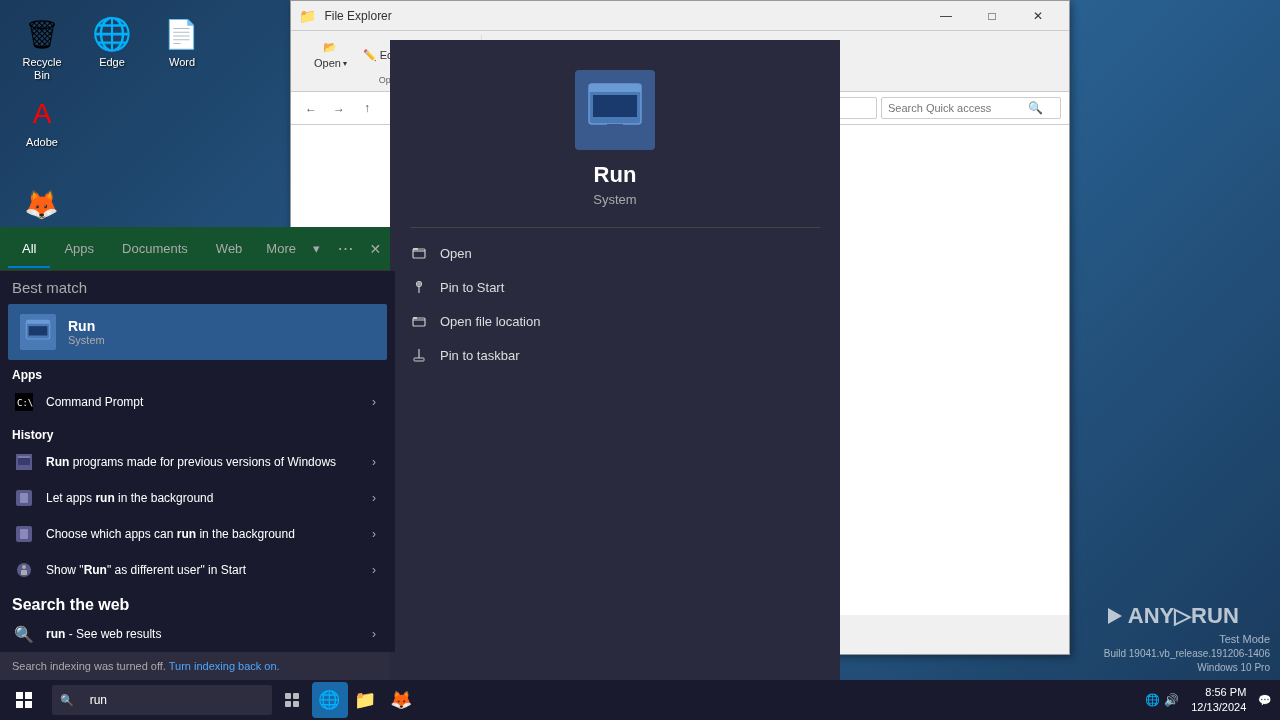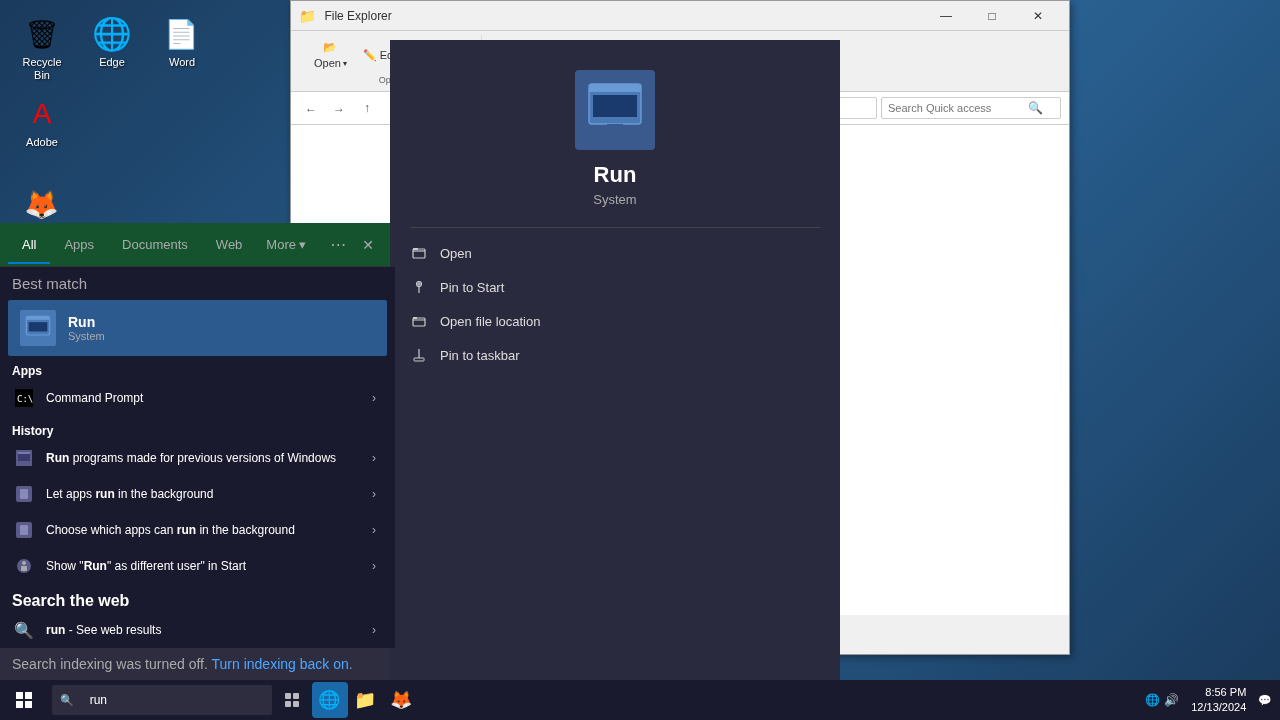--- a/index.html
+++ b/index.html
@@ -295,21 +295,21 @@
       position: absolute;
       bottom: 0;
       left: 0;
       right: 0;
       height: 2px;
       background: #0078d7;
     }
     .tab-more {
       display: flex;
       align-items: center;
-      gap: 3px;
+      gap: 17px;
       padding: 12px 10px;
       color: #aaa;
       cursor: pointer;
       font-size: 13px;
     }
     .tab-options {
       margin-left: auto;
       padding: 12px 8px;
       cursor: pointer;
       font-size: 16px;
@@ -407,21 +407,21 @@
       font-size: 16px;
       color: #fff;
       padding: 8px 12px 2px;
       font-weight: 600;
     }
 
     
     .search-bottom {
       background: #2d2d3f;
       padding: 8px 12px;
-      font-size: 14px;
+      font-size: 11px;
       color: #aaa;
     }
     .turn-on-link { color: #4da6ff; cursor: pointer; }
 
     
     .run-detail-panel {
       position: absolute;
       top: 40px;
       left: 390px;
       width: 450px;
@@ -778,20 +778,31 @@
           <svg width="14" height="14" viewBox="0 0 14 14" fill="none">
             <line x1="7" y1="1" x2="7" y2="10" stroke="#ccc" stroke-width="1.2"></line>
             <rect x="2" y="10" width="10" height="3" rx="0.5" fill="none" stroke="#ccc" stroke-width="1"></rect>
           </svg>
         </div>
         <span>Pin to taskbar</span>
       </div>
     </div>
   </div>
 
+  <div class="anyrun-watermark">
+    <div class="anyrun-logo">
+      <svg width="20" height="20" viewBox="0 0 20 20" fill="none">
+        <polygon points="4,2 18,10 4,18" fill="rgba(255,255,255,0.7)"></polygon>
+      </svg>
+      <span>ANY▷RUN</span>
+    </div>
+    <div>Test Mode</div>
+    <div style="font-size:10px;">Build 19041.vb_release.191206-1406</div>
+    <div style="font-size:10px;">Windows 10 Pro</div>
+  </div>
 
   <div class="taskbar">
 
     <div class="taskbar-start">
       <svg width="16" height="16" viewBox="0 0 16 16" fill="white">
         <rect x="0" y="0" width="7" height="7"></rect>
         <rect x="9" y="0" width="7" height="7"></rect>
         <rect x="0" y="9" width="7" height="7"></rect>
         <rect x="9" y="9" width="7" height="7"></rect>
       </svg>

